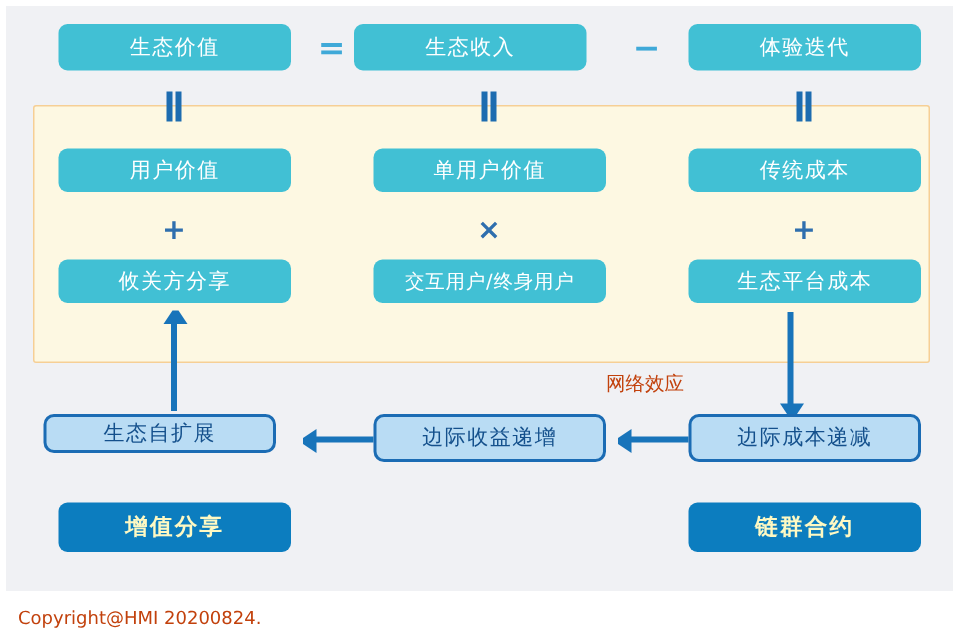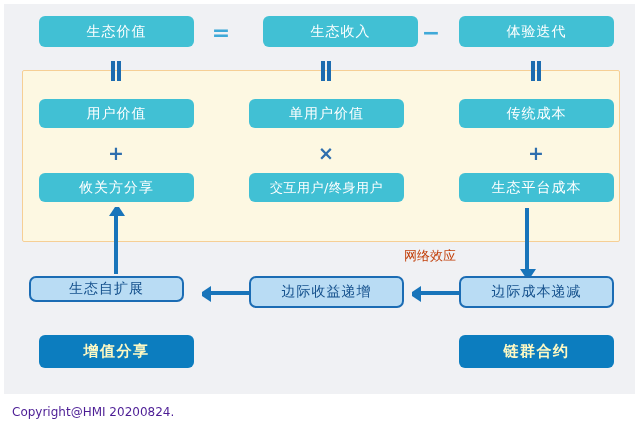--- a/index.html
+++ b/index.html
@@ -137,38 +137,38 @@
   .note {
     position: absolute;
     color: #c2410c;
     font-size: 13px;
     white-space: nowrap;
   }
 
   .copyright {
     position: absolute;
     left: 6px; top: 399px;
-    color: #4c1d95;
+    color: #c2410c;
     font-size: 12px;
     white-space: nowrap;
   }
 </style>
 </head>
 <body>
 
 <div id="canvas">
   <div class="stage">
 
     <div class="panel"></div>
 
     <div class="teal-box" style="left:35px; top:12px; width:155px; height:31px;">生态价值</div>
 
     <div class="op op-eq-top" style="left:205px; top:14px; width:24px; height:28px;">=</div>
 
-    <div class="teal-box" style="left:259px; top:12px; width:155px; height:31px;">生态收入</div>
+    <div class="teal-box" style="left:232px; top:12px; width:155px; height:31px;">生态收入</div>
 
     <div class="op op-minus-top" style="left:415px; top:14px; width:24px; height:28px;">−</div>
 
     <div class="teal-box" style="left:455px; top:12px; width:155px; height:31px;">体验迭代</div>
 
     <div class="dbar" style="left:106px; top:57px;">
       <i></i>
         <i></i>
     </div>
     <div class="dbar" style="left:316px; top:57px;">

